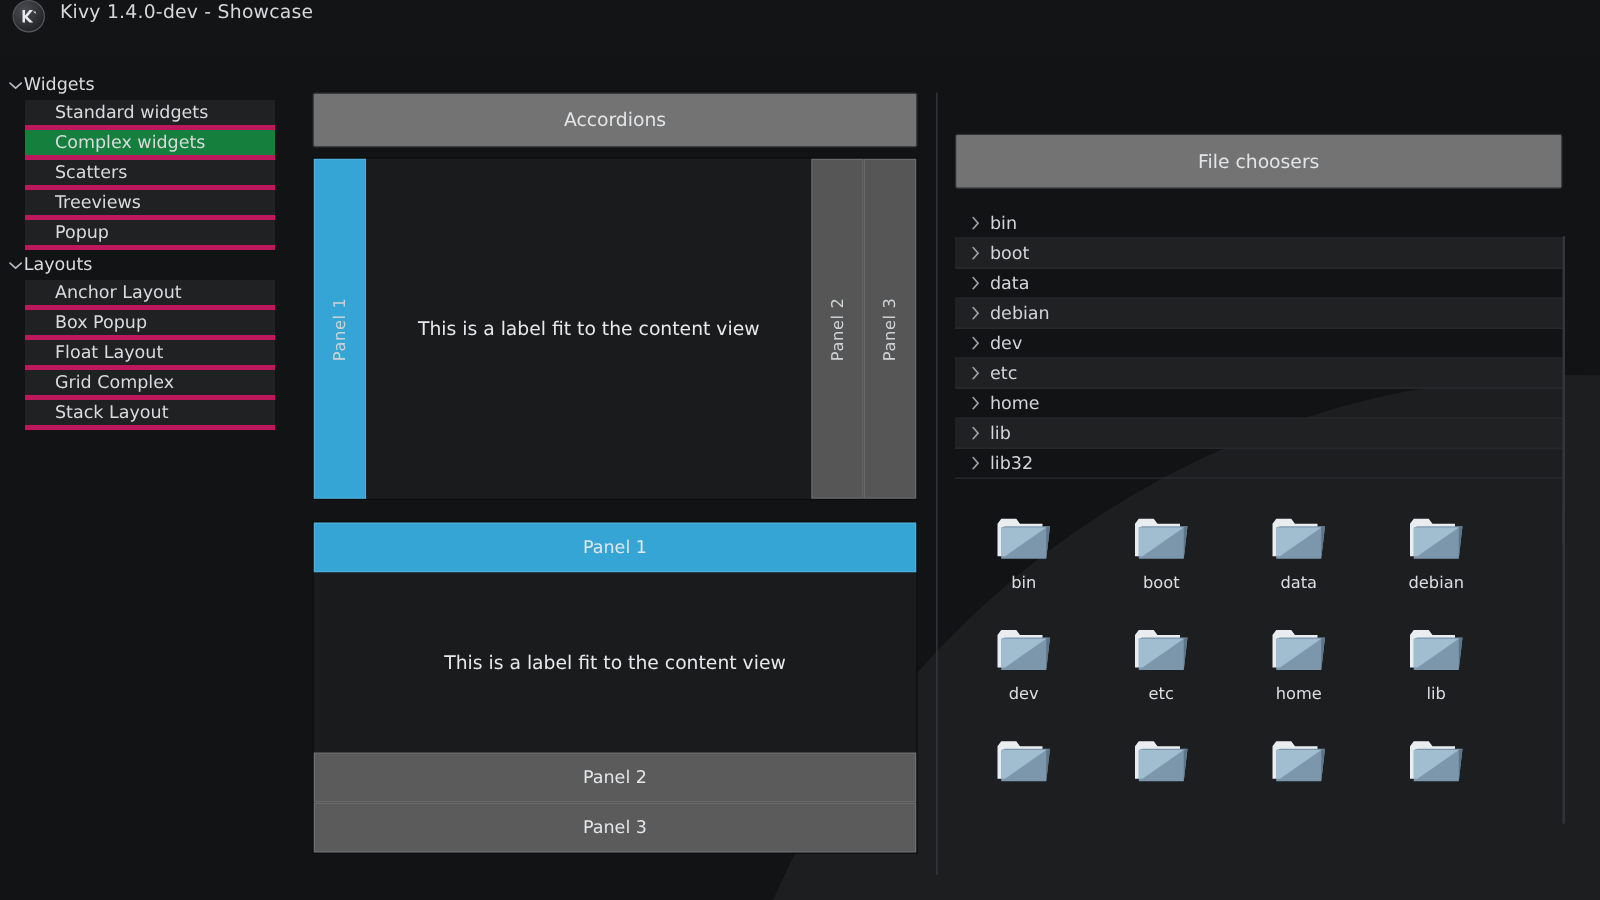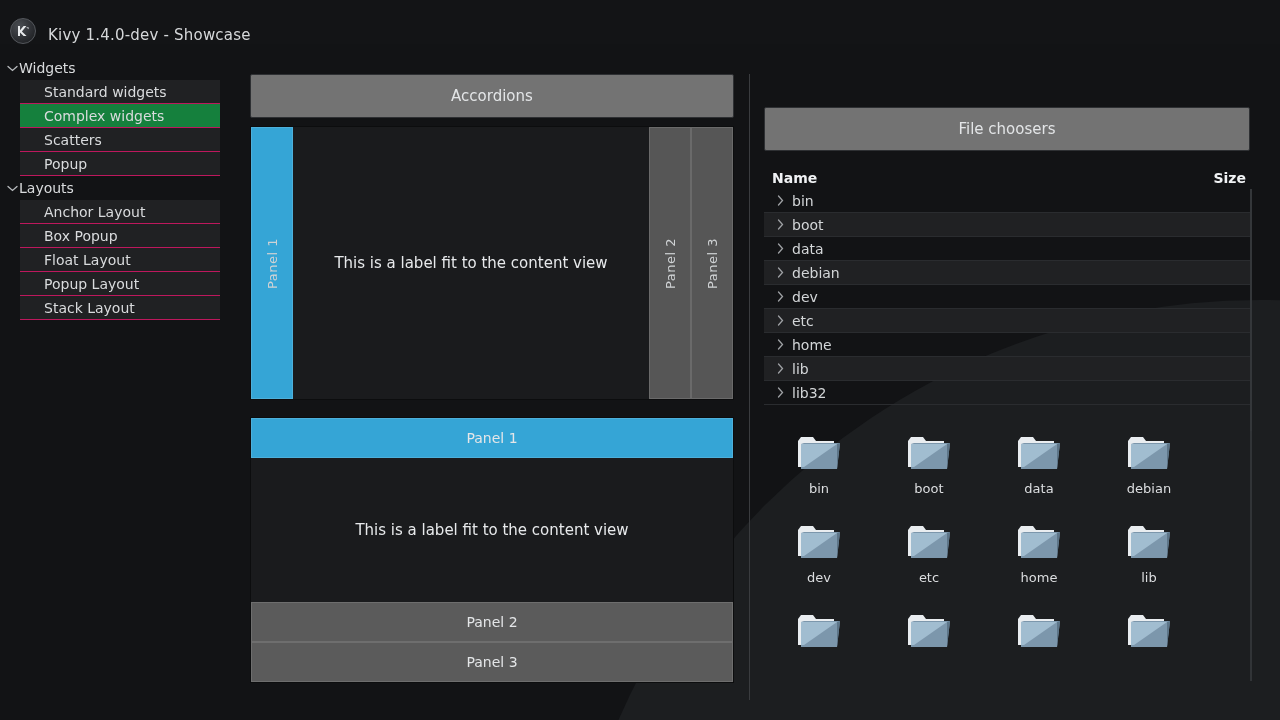--- a/index.html
+++ b/index.html
@@ -21,21 +21,21 @@
     left:560px; top:300px;
     width:1400px; height:1400px;
     border-radius:50%;
     background:#1c1e20;
     pointer-events:none;
   }
 
   
   .titlebar {
     position:absolute; left:0; top:0; width:1280px; height:44px;
-    display:flex; align-items:flex-end; gap:12px; padding-left:10px;
+    display:flex; align-items:flex-start; gap:12px; padding-left:10px;
     background:#131416;
     z-index:5;
   }
   .logo {
     width:26px; height:26px; border-radius:50%;
     background:radial-gradient(circle at 35% 30%, #4a4d52 0%, #2b2d31 60%, #16181a 100%);
     border:1px solid #55585d;
     display:flex; align-items:center; justify-content:center;
     flex:none;
   }
@@ -55,21 +55,21 @@
     display:flex; align-items:center;
     font-size:14px; color:#d9dbdd;
     cursor:default;
   }
   .tree-node.root { padding-left:19px; }
   .tree-node.child {
     margin-left:20px;
     width:200px;
     padding-left:24px;
     background:#202123;
-    border-bottom:1px solid #be185d;
+    border-bottom:4px solid #be185d;
   }
   .tree-node.child.selected { background:#15803d; }
   .tree-node .chev {
     position:absolute; left:8px; top:50%;
     transform:translateY(-50%);
     width:12px; height:12px;
     display:flex; align-items:center; justify-content:center;
   }
   .tree-node.root .chev { left:6px; }
 
@@ -235,20 +235,23 @@
     <div class="tree-node child">
       <span>Standard widgets</span>
     </div>
     <div class="tree-node child selected">
       <span>Complex widgets</span>
     </div>
     <div class="tree-node child">
       <span>Scatters</span>
     </div>
     <div class="tree-node child">
+      <span>Treeviews</span>
+    </div>
+    <div class="tree-node child">
       <span>Popup</span>
     </div>
 
     <div class="tree-node root">
       <span class="chev">
         <svg width="11" height="7" viewBox="0 0 11 7">
             <path d="M1 1.5 L5.5 5.5 L10 1.5" fill="none" stroke="#b9bcbf" stroke-width="1.3" stroke-linecap="round"></path>
           </svg>
       </span>
       <span>Layouts</span>
@@ -257,21 +260,21 @@
     <div class="tree-node child">
       <span>Anchor Layout</span>
     </div>
     <div class="tree-node child">
       <span>Box Popup</span>
     </div>
     <div class="tree-node child">
       <span>Float Layout</span>
     </div>
     <div class="tree-node child">
-      <span>Popup Layout</span>
+      <span>Grid Complex</span>
     </div>
     <div class="tree-node child">
       <span>Stack Layout</span>
     </div>
   </div>
 
   <div class="divider"></div>
 
   <div class="col-left">
 
@@ -310,24 +313,20 @@
     </div>
   </div>
 
   <div class="col-right">
 
     <div class="section-header">
       <span>File choosers</span>
     </div>
 
     <div class="fc-list">
-      <div class="fc-head">
-        <span class="c-name">Name</span>
-        <span class="c-size">Size</span>
-      </div>
       <div class="fc-rows">
 
         <div class="fc-row">
           <span class="chev">
               <svg width="7" height="11" viewBox="0 0 7 11">
                 <path d="M1.5 1 L5.5 5.5 L1.5 10" fill="none" stroke="#9ea1a4" stroke-width="1.3" stroke-linecap="round"></path>
               </svg>
             </span>
           <span class="fname">bin</span>
           <span class="fsize"></span>

